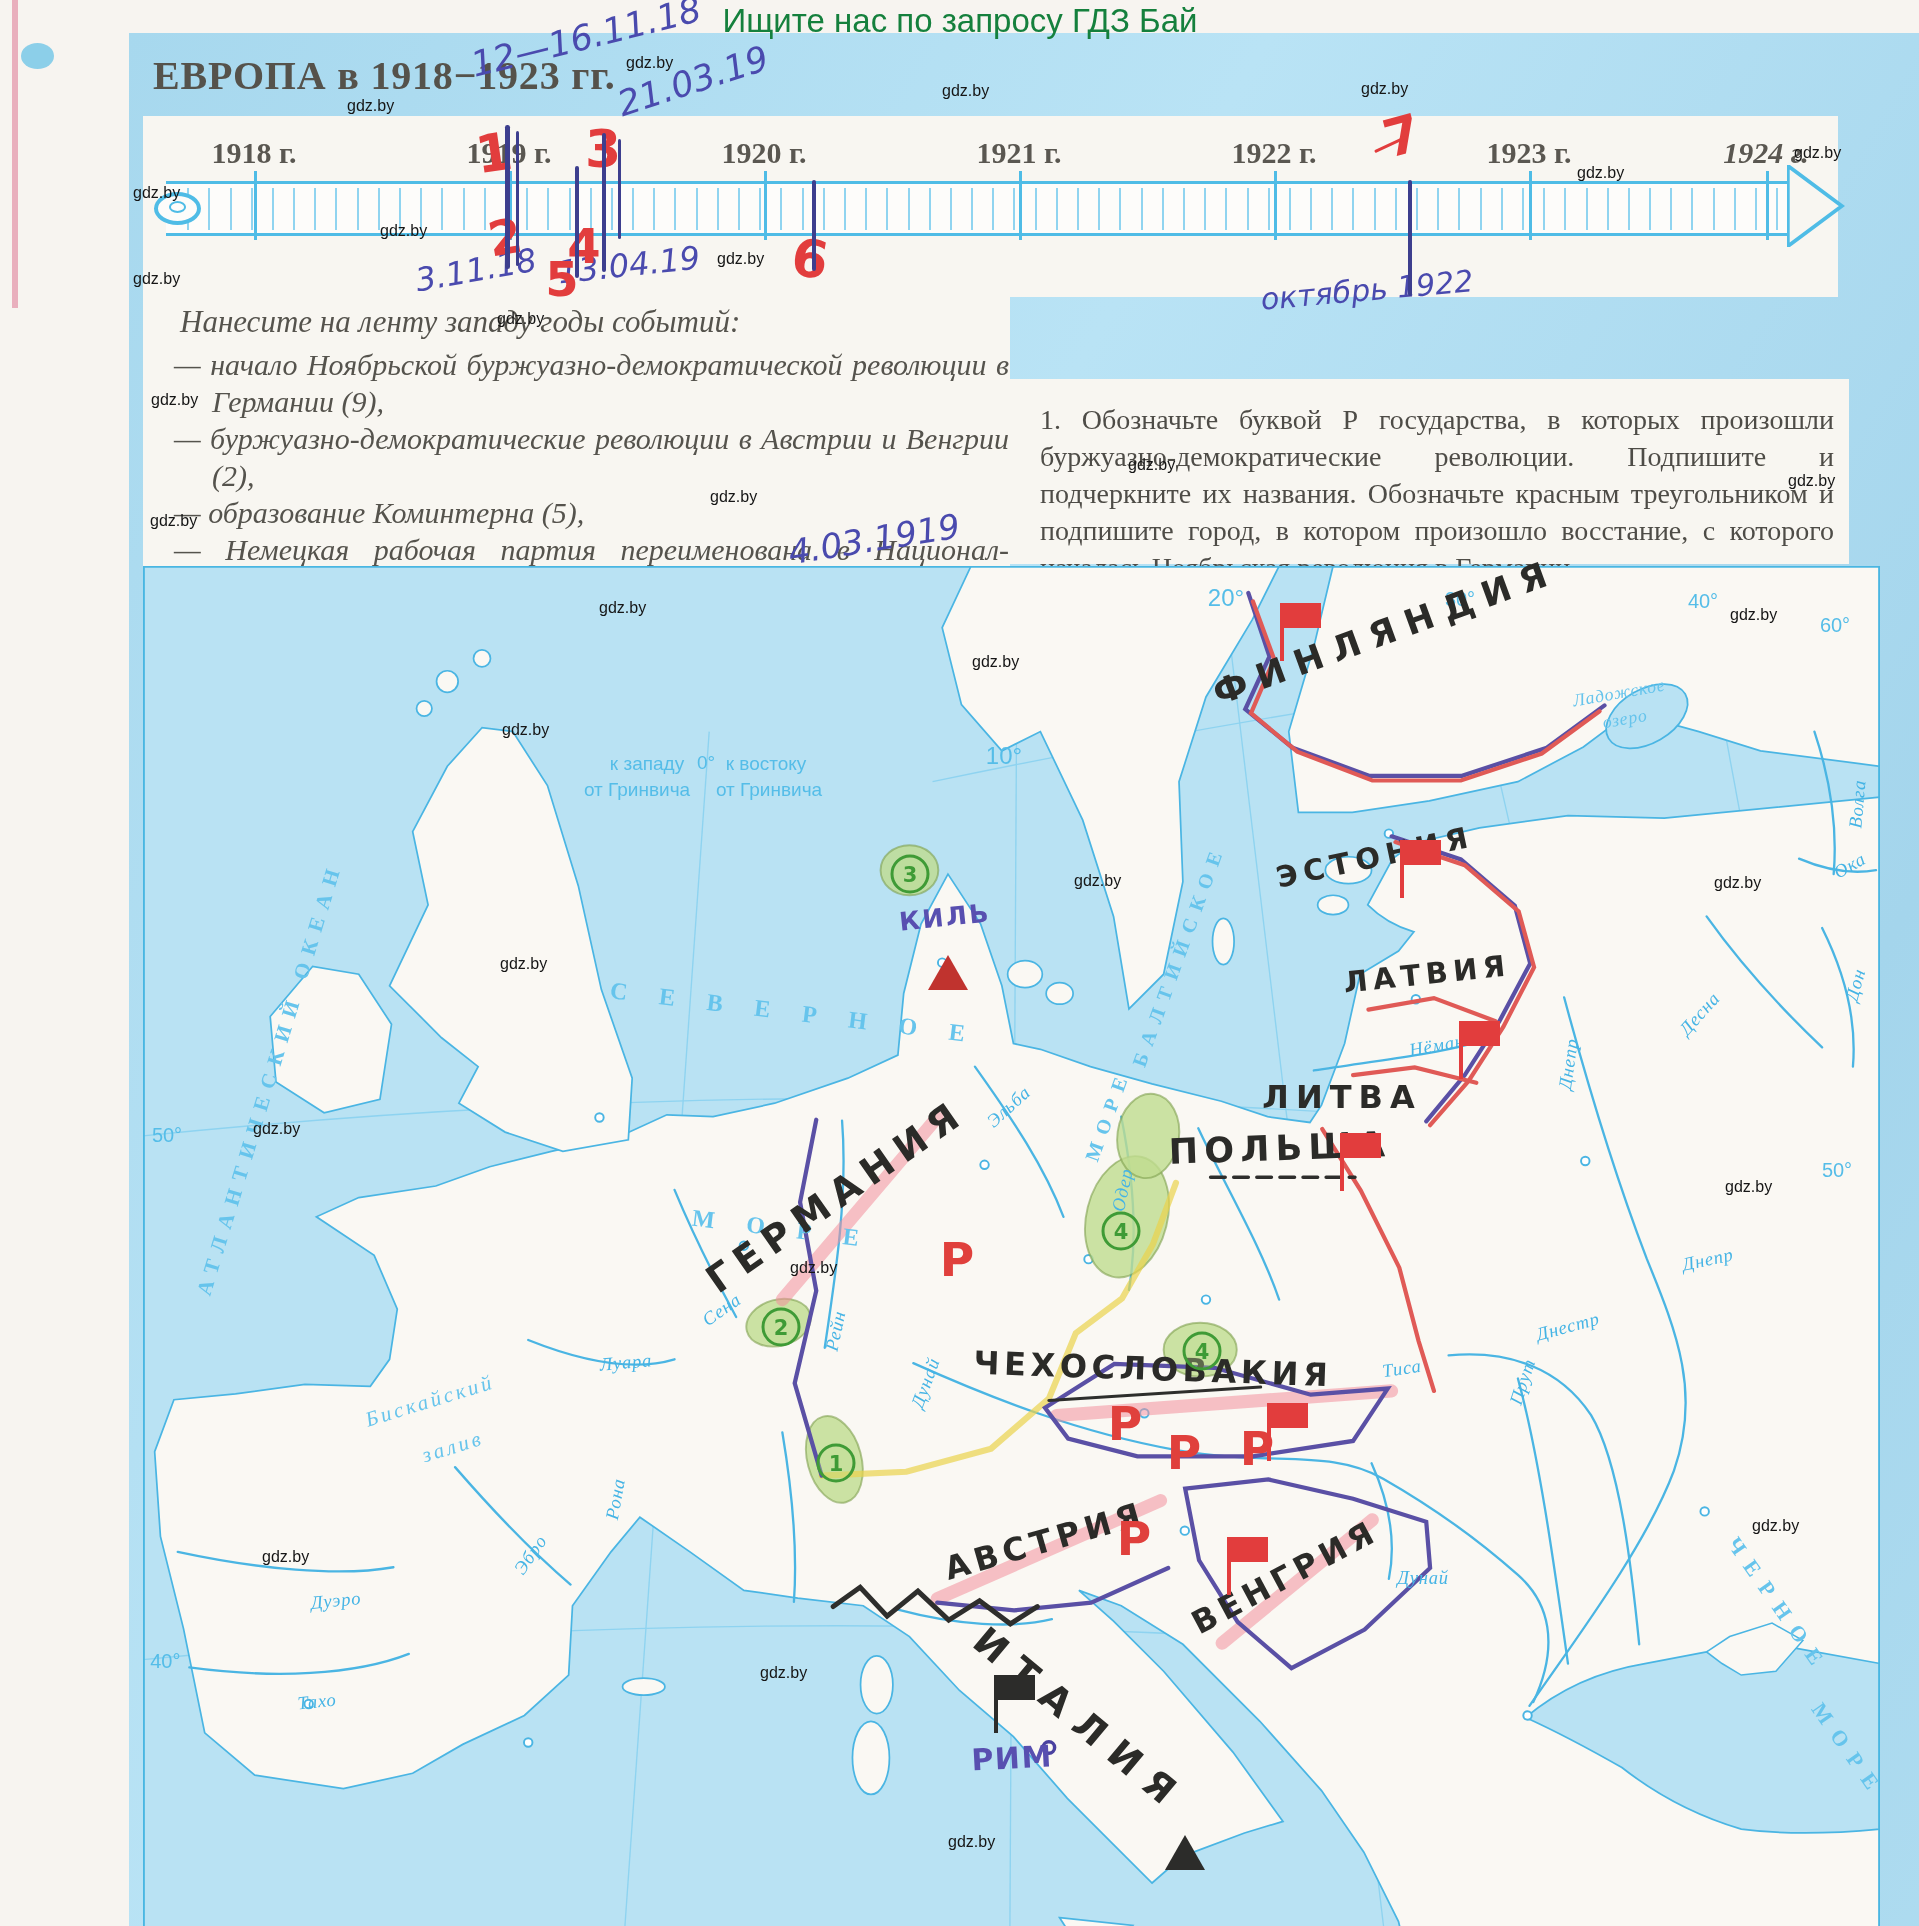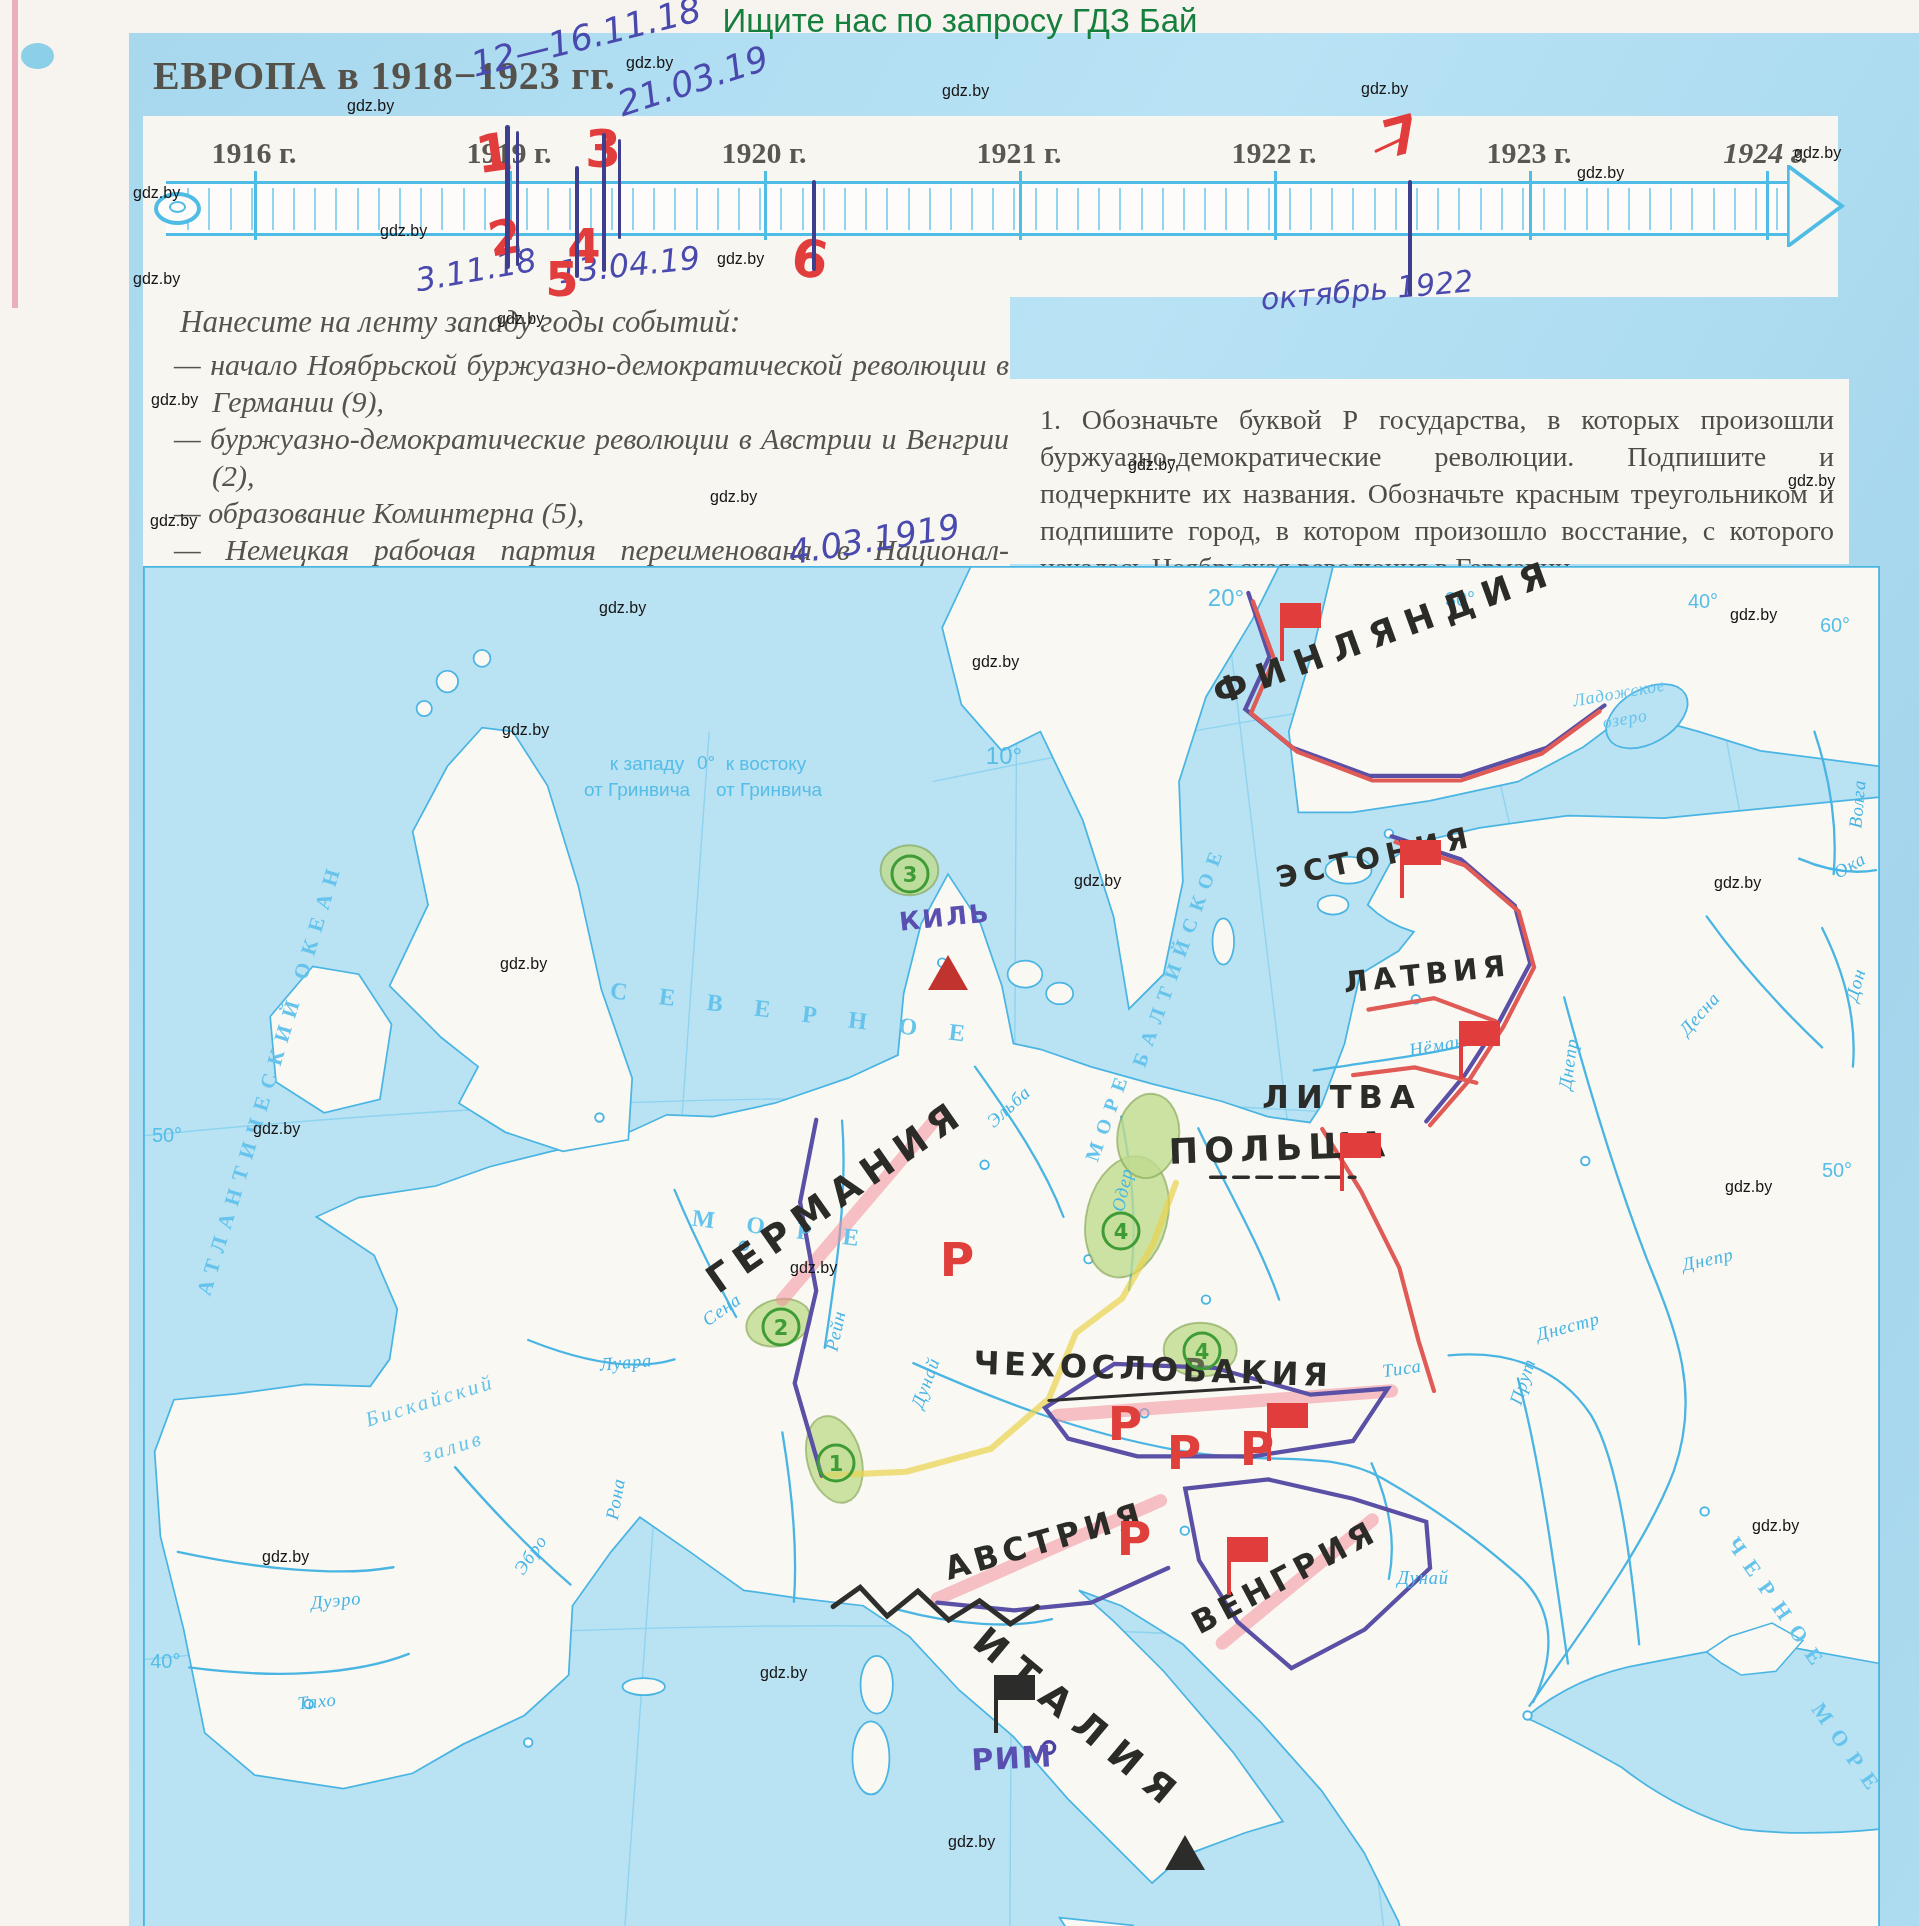--- a/index.html
+++ b/index.html
@@ -156,21 +156,21 @@
       <span class="tick" style="position: absolute; left: 1589px; top: 3.9px;"></span>
       <span class="tick" style="position: absolute; left: 1610px; top: 3.9px;"></span>
     </div>
   <div class="loop"></div>
   <div class="loop-in"></div>
   <svg class="arrowhead" width="58" height="82" viewBox="0 0 150 212">
     <polygon points="2,2 142,106 2,210" fill="#f8f6f1" stroke="#4fbce6" stroke-width="10"></polygon>
   </svg>
   <div id="years">
       <span class="tick-major" style="position: absolute; left: 254px; top: 171px;"></span>
-      <span class="yearlbl" style="position: absolute; left: 254px; top: 136px;">1916 г.</span>
+      <span class="yearlbl" style="position: absolute; left: 254px; top: 136px;">1918 г.</span>
       <span class="tick-major" style="position: absolute; left: 509px; top: 171px;"></span>
       <span class="yearlbl" style="position: absolute; left: 509px; top: 136px;">1919 г.</span>
       <span class="tick-major" style="position: absolute; left: 764px; top: 171px;"></span>
       <span class="yearlbl" style="position: absolute; left: 764px; top: 136px;">1920 г.</span>
       <span class="tick-major" style="position: absolute; left: 1019px; top: 171px;"></span>
       <span class="yearlbl" style="position: absolute; left: 1019px; top: 136px;">1921 г.</span>
       <span class="tick-major" style="position: absolute; left: 1274px; top: 171px;"></span>
       <span class="yearlbl" style="position: absolute; left: 1274px; top: 136px;">1922 г.</span>
       <span class="tick-major" style="position: absolute; left: 1529px; top: 171px;"></span>
       <span class="yearlbl" style="position: absolute; left: 1529px; top: 136px;">1923 г.</span>

